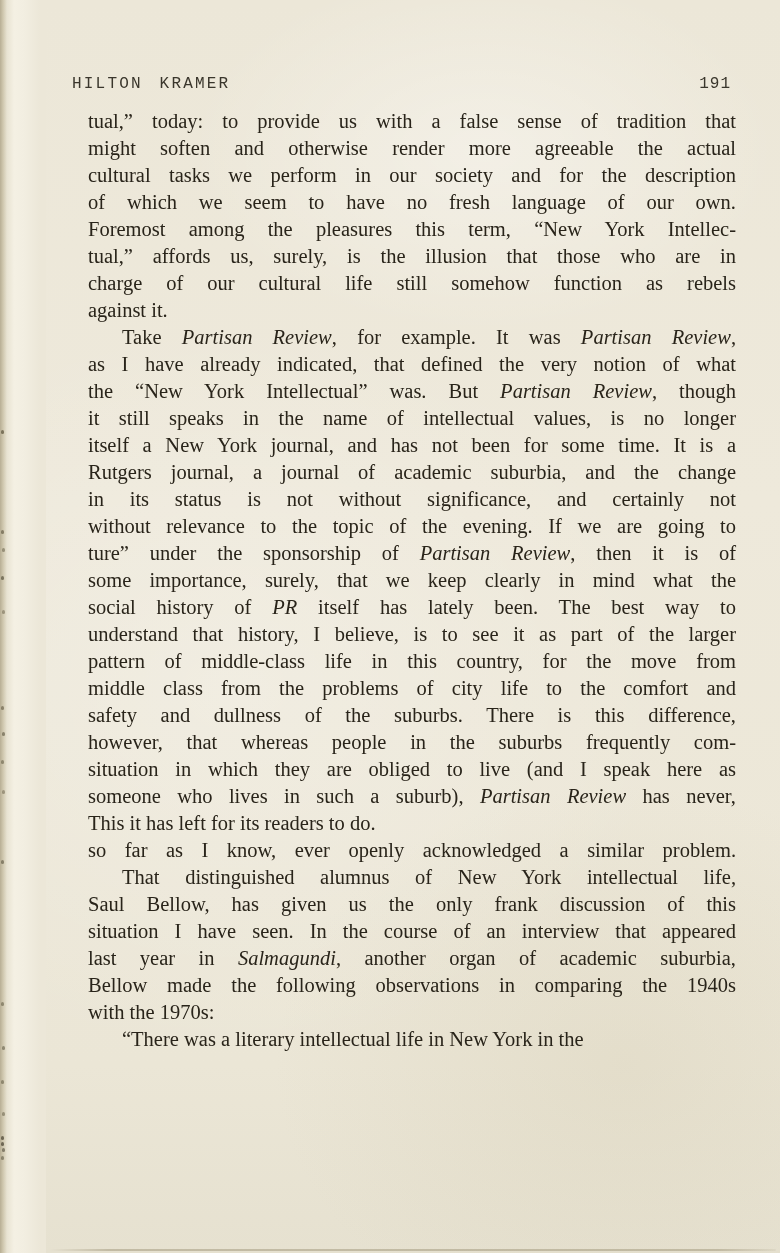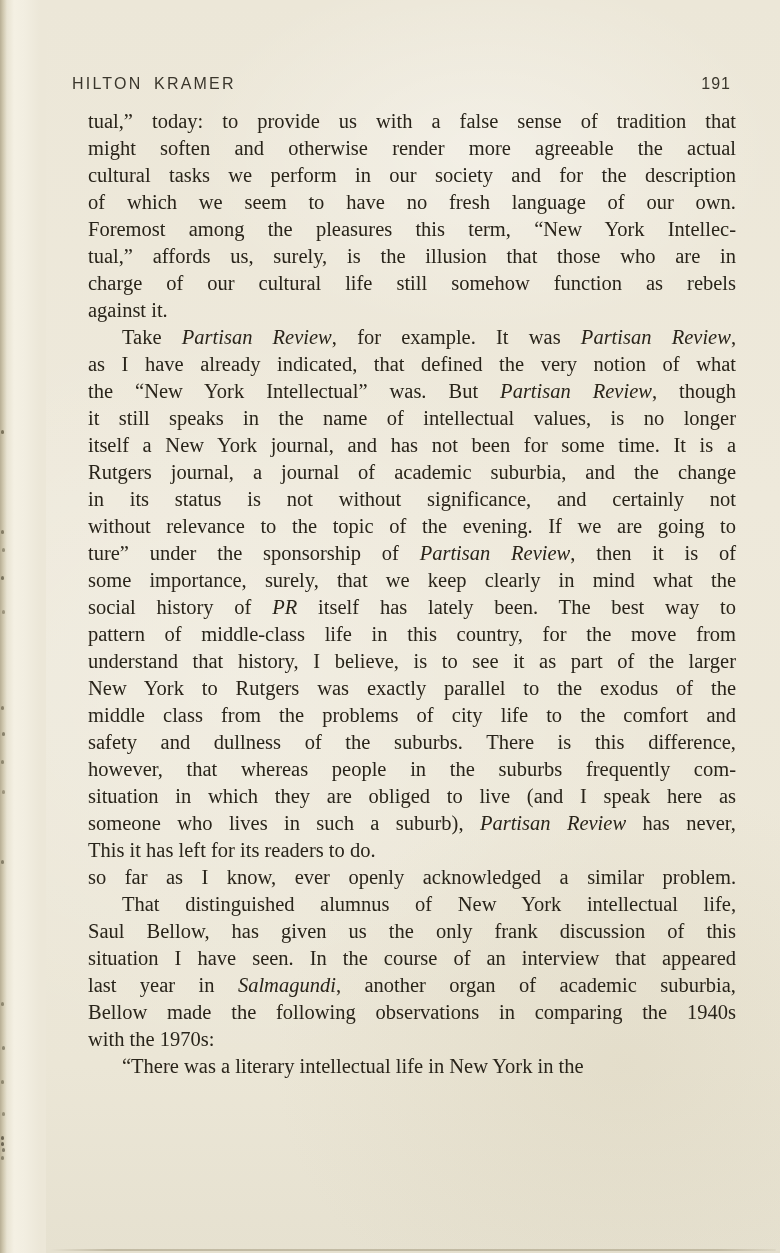--- a/index.html
+++ b/index.html
@@ -51,21 +51,21 @@
   }
   
   .bottom-line {
     position: absolute; left: 50px; right: 4px; bottom: 2px; height: 2px;
     background: linear-gradient(90deg, rgba(150,140,110,0.0), rgba(150,140,110,0.45) 8%, rgba(150,140,110,0.45) 92%, rgba(150,140,110,0.1));
     border-radius: 1px;
   }
   .running-head {
     position: absolute; top: 75px; left: 72px; width: 659px;
     display: flex; justify-content: space-between; align-items: flex-end;
-    font-family: Liberation Sans, sans-serif;
+    font-family: Liberation Mono, monospace;
     color: #3a362c;
     gap: 47px;
   }
   .author {
     font-size: 16px; letter-spacing: 2.2px; word-spacing: 5px;
     font-weight: 400;
   }
   .folio { font-size: 16px; letter-spacing: 1px; }
   .body-block {
     position: absolute; top: 108px; left: 88px; width: 648px;
@@ -107,23 +107,22 @@
       <div class="line"><span>as I have already indicated, that defined the very notion of what</span></div>
       <div class="line"><span>the “New York Intellectual” was. But </span><span class="it">Partisan Review</span><span>, though</span></div>
       <div class="line"><span>it still speaks in the name of intellectual values, is no longer</span></div>
       <div class="line"><span>itself a New York journal, and has not been for some time. It is a</span></div>
       <div class="line"><span>Rutgers journal, a journal of academic suburbia, and the change</span></div>
       <div class="line"><span>in its status is not without significance, and certainly not</span></div>
       <div class="line"><span>without relevance to the topic of the evening. If we are going to</span></div>
       <div class="line"><span>ture” under the sponsorship of </span><span class="it">Partisan Review</span><span>, then it is of</span></div>
       <div class="line"><span>some importance, surely, that we keep clearly in mind what the</span></div>
       <div class="line"><span>social history of </span><span class="it">PR</span><span> itself has lately been. The best way to</span></div>
+      <div class="line"><span>understand that history, I believe, is to see it as part of the larger</span></div>
       <div class="line"><span>pattern of middle-class life in this country, for the move from</span></div>
-      <div class="line"><span>understand that history, I believe, is to see it as part of the larger</span></div>
-      <div class="line"><span>New York to Rutgers was exactly parallel to the exodus of the</span></div>
       <div class="line"><span>middle class from the problems of city life to the comfort and</span></div>
       <div class="line"><span>safety and dullness of the suburbs. There is this difference,</span></div>
       <div class="line"><span>however, that whereas people in the suburbs frequently com-</span></div>
       <div class="line"><span>situation in which they are obliged to live (and I speak here as</span></div>
       <div class="line"><span>someone who lives in such a suburb), </span><span class="it">Partisan Review</span><span> has never,</span></div>
       <div class="line para-end"><span>This it has left for its readers to do.</span></div>
       <div class="line"><span>so far as I know, ever openly acknowledged a similar problem.</span></div>
       <div class="line indent"><span>That distinguished alumnus of New York intellectual life,</span></div>
       <div class="line"><span>Saul Bellow, has given us the only frank discussion of this</span></div>
       <div class="line"><span>situation I have seen. In the course of an interview that appeared</span></div>

